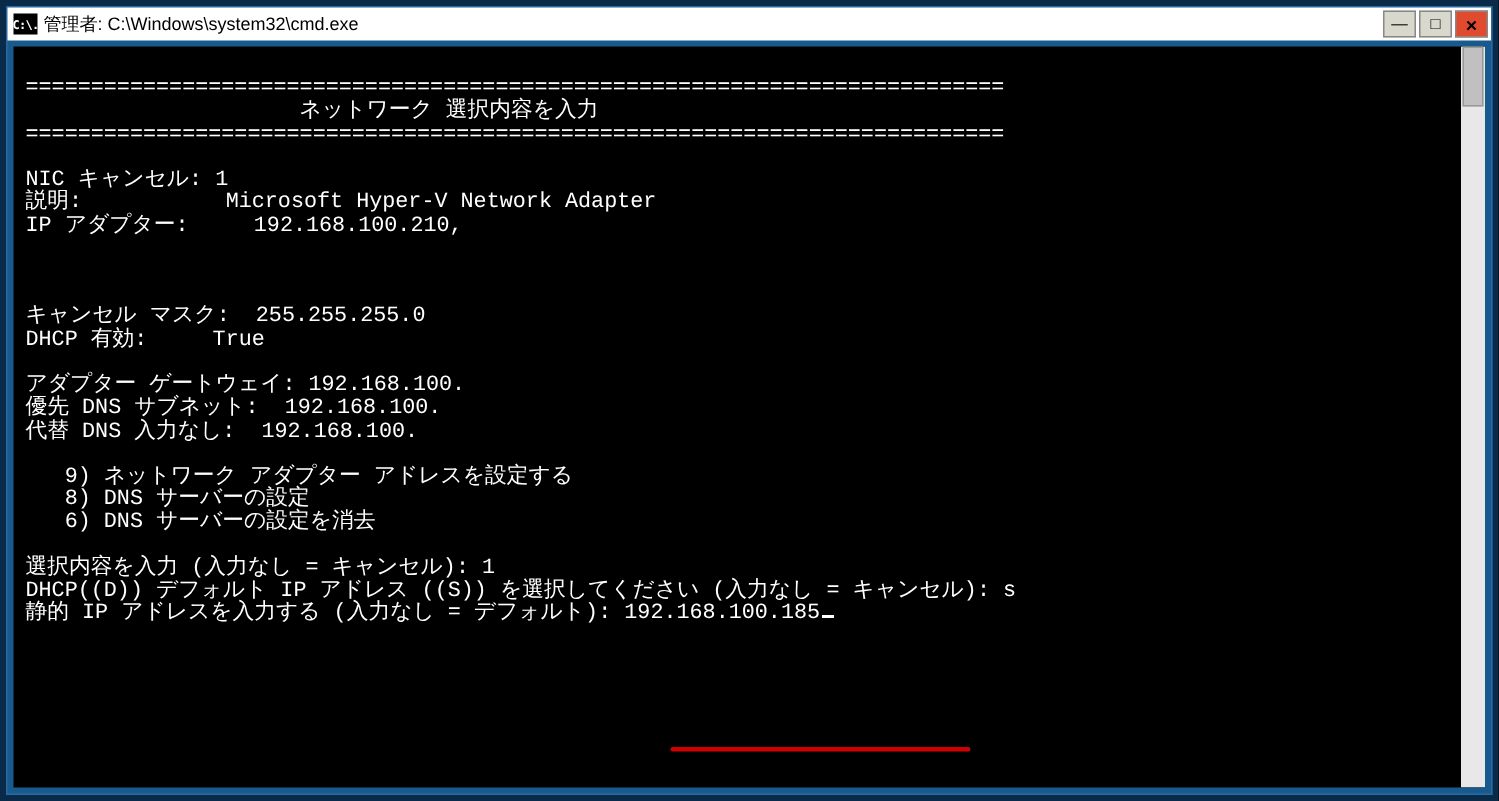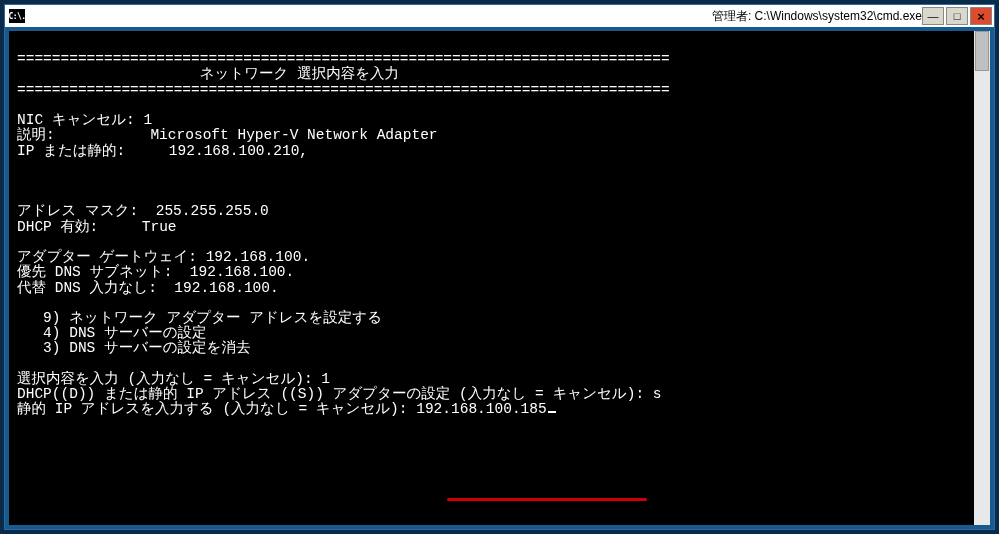--- a/index.html
+++ b/index.html
@@ -36,21 +36,21 @@
     margin-right: 4px;
     display: inline-flex;
     align-items: center;
     justify-content: center;
     color: #fff;
     font-size: 8px;
     font-family: "Consolas", monospace;
     font-weight: bold;
     letter-spacing: -0.5px;
   }
-  .title-text { flex: 1; white-space: nowrap; text-align: right; }
+  .title-text { flex: 1; white-space: nowrap; }
   .win-controls { display: flex; gap: 2px; }
   .win-btn {
     width: 22px;
     height: 18px;
     border: 1px solid #888;
     display: flex;
     align-items: center;
     justify-content: center;
     font-size: 11px;
     line-height: 1;
@@ -130,38 +130,38 @@
   </div>
 
   <div class="console-wrap">
     <div class="console">
 <span class="sep">===========================================================================</span>
                      <span>ネットワーク 選択内容を入力</span>
 <span class="sep">===========================================================================</span>
 
 <span>NIC キャンセル:</span> <span>1</span>
 <span>説明:</span>           <span>Microsoft Hyper-V Network Adapter</span>
-<span>IP または静的:</span>     <span>192.168.100.210,</span>
+<span>IP アダプター:</span>     <span>192.168.100.210,</span>
 
 
 
-<span>アドレス マスク:</span>  <span>255.255.255.0</span>
+<span>キャンセル マスク:</span>  <span>255.255.255.0</span>
 <span>DHCP 有効:</span>     <span>True</span>
 
 <span>アダプター ゲートウェイ:</span> <span>192.168.100.</span>
 <span>優先 DNS サブネット:</span>  <span>192.168.100.</span>
 <span>代替 DNS 入力なし:</span>  <span>192.168.100.</span>
 
    <span>9) ネットワーク アダプター アドレスを設定する</span>
-   <span>4) DNS サーバーの設定</span>
-   <span>3) DNS サーバーの設定を消去</span>
+   <span>8) DNS サーバーの設定</span>
+   <span>6) DNS サーバーの設定を消去</span>
 
 <span>選択内容を入力 (入力なし = キャンセル):</span> <span>1</span>
-<span>DHCP((D)) または静的 IP アドレス ((S)) アダプターの設定 (入力なし = キャンセル):</span> <span>s</span>
-<span>静的 IP アドレスを入力する (入力なし = キャンセル):</span> <span>192.168.100.185</span><span class="cursor"></span>
+<span>DHCP((D)) デフォルト IP アドレス ((S)) を選択してください (入力なし = キャンセル):</span> <span>s</span>
+<span>静的 IP アドレスを入力する (入力なし = デフォルト):</span> <span>192.168.100.185</span><span class="cursor"></span>
 </div>
 
     <div class="underline" style="left:438px;top:467px;width:200px;"></div>
 
     <div class="scrollbar">
       <div class="scroll-thumb"></div>
     </div>
   </div>
 </div>
 

